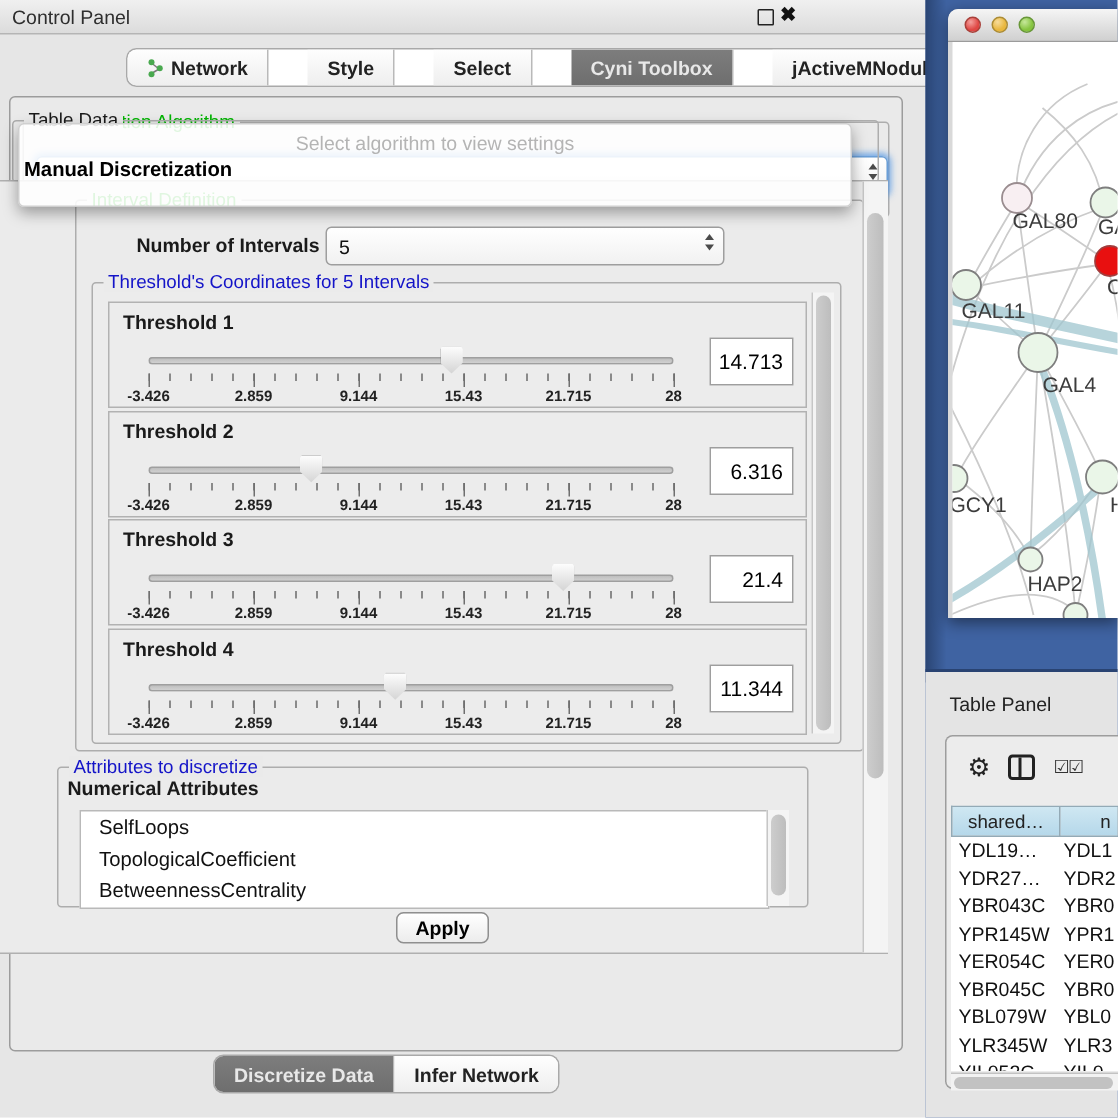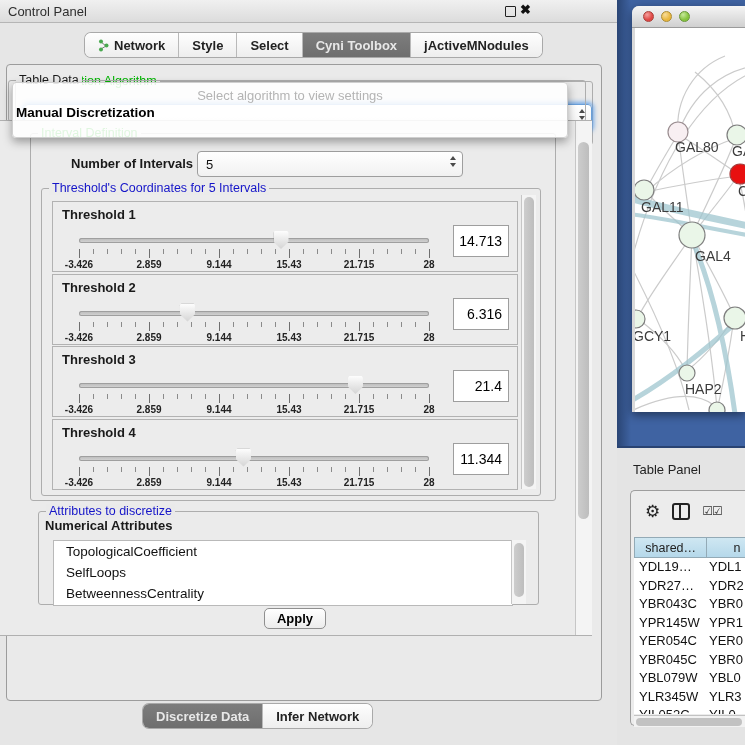--- a/index.html
+++ b/index.html
@@ -12,21 +12,21 @@
   #titlebar .title{position:absolute;left:8px;top:4px;font-size:13px;color:#2e2e2e;}
   #float-btn{position:absolute;left:505px;top:6px;width:9px;height:9px;border:1.5px solid #222;border-radius:1px;}
   #close-btn{position:absolute;left:520px;top:2px;font-size:13px;font-weight:bold;color:#111;}
 
   
   .seg{position:absolute;display:flex;height:24px;border-radius:6px;box-shadow:0 0 0 1px #a9a9a9;overflow:hidden;background:#fff;}
   .seg .tab{display:flex;align-items:center;gap:5px;padding:0 13px;font-size:13px;font-weight:bold;color:#222;
     background:linear-gradient(#fefefe,#eeeeee);border-right:1px solid #b9b9b9;white-space:nowrap;}
   .seg .tab:last-child{border-right:none;}
   .seg .tab.sel{background:linear-gradient(#7d7d7d,#6e6e6e);color:#e8e8e8;}
-  #top-tabs{left:85px;top:33px;}
+  #top-tabs{left:85px;top:33px;gap:26px;}
   #bottom-tabs{left:143px;top:704px;}
 
   
   #panel{left:6px;top:64px;width:594px;height:635px;background:#eaeaea;border:1px solid #9c9c9c;border-radius:4px;}
   .groupbox{position:absolute;border:1px solid #adadad;border-radius:3px;}
   .legend{position:absolute;top:-8px;left:7px;padding:0 3px;background:#eaeaea;font-size:12.5px;}
   .legend.green{color:#00b400;}
   .legend.blue{color:#1414c8;}
   .legend.black{color:#1a1a1a;}
 
@@ -157,21 +157,21 @@
         </div>
       </div>
     </div>
 
     <div class="groupbox" style="left:8px;top:80px;width:576px;height:40px;">
       <span class="legend black">Table Data</span>
     </div>
 
     <div id="scrollpane" class="abs">
 
-      <div class="groupbox" style="left:30px;top:12px;width:524px;height:366px;">
+      <div class="groupbox" style="left:50px;top:12px;width:524px;height:366px;">
         <span class="legend green">Interval Definition</span>
 
         <div style="position:absolute;left:40px;top:22px;font-weight:bold;font-size:13px;">Number of Intervals</div>
         <div class="combo" style="left:166px;top:17px;width:256px;">
           <span>5</span>
           <span class="stepper">
             <span class="arr-up"></span>
             <span class="arr-dn"></span>
           </span>
         </div>
@@ -264,22 +264,22 @@
           <div class="vtrack" style="right:4px;top:6px;width:14px;height:294px;">
             <div class="vthumb" style="left:1.5px;top:2px;width:10px;height:290px;"></div>
           </div>
         </div>
       </div>
 
       <div class="groupbox" style="left:38px;top:390px;width:499px;height:92px;">
         <span class="legend blue">Attributes to discretize</span>
         <div style="position:absolute;left:6px;top:6px;font-weight:bold;font-size:13px;">Numerical Attributes</div>
         <div id="attr-list">
+          <div class="item">SelfLoops</div>
           <div class="item">TopologicalCoefficient</div>
-          <div class="item">SelfLoops</div>
           <div class="item">BetweennessCentrality</div>
         </div>
         <div class="vtrack" style="left:472px;top:28px;width:14px;height:64px;">
           <div class="vthumb" style="left:1.5px;top:3px;width:10px;height:54px;"></div>
         </div>
       </div>
 
       <button class="push-btn" style="left:264px;top:487px;width:62px;">Apply</button>
 
       <div class="vtrack" style="right:0;top:0;width:16px;height:514px;">

